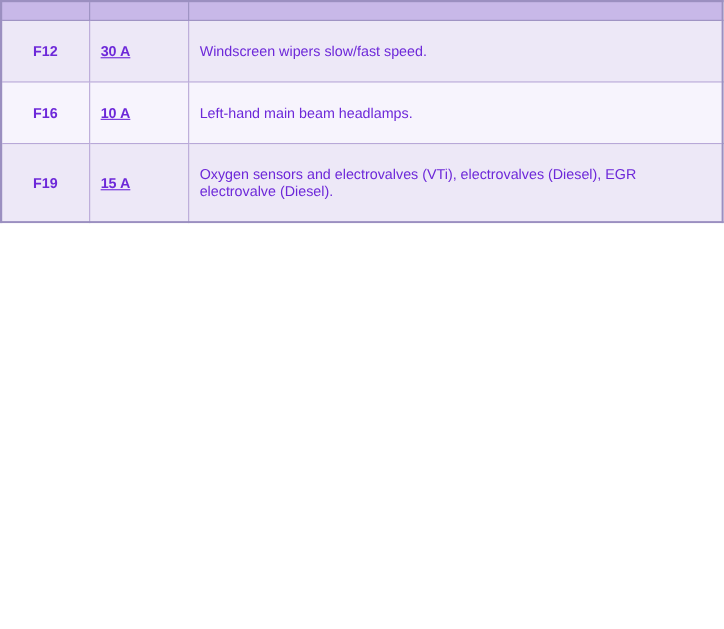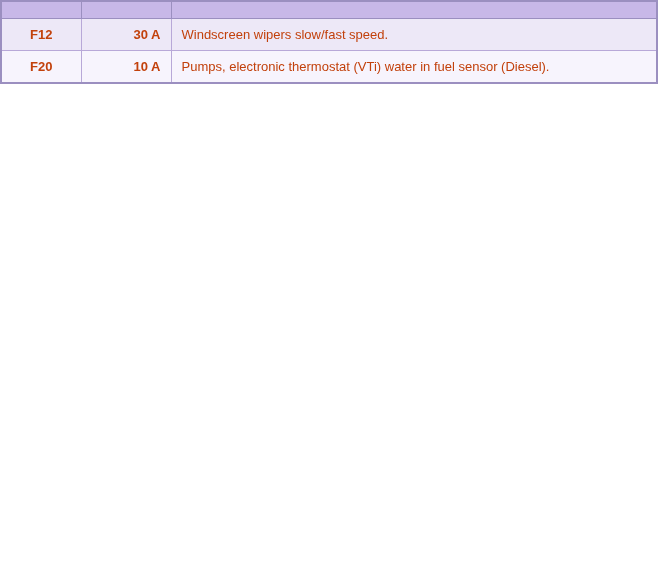--- a/index.html
+++ b/index.html
@@ -25,34 +25,35 @@
       border: 1px solid #9b8fc0;
       color: #000;
     }
     tbody tr:nth-child(odd) {
       background-color: #ede8f7;
     }
     tbody tr:nth-child(even) {
       background-color: #f7f4fd;
     }
     tbody td {
-      padding: 8px 10px;
+      padding: 20px 10px;
       border: 1px solid #b8a8d8;
-      color: #c2410c;
+      color: #6d28d9;
       vertical-align: middle;
     }
     td.fuse-num {
       text-align: center;
       font-weight: bold;
       width: 80px;
     }
     td.rating {
-      text-align: right;
+      text-align: left;
       font-weight: bold;
       width: 90px;
+      text-decoration: underline;
     }
     td.functions {
       text-align: left;
       margin-top: 24px;
     }
   </style>
 </head>
 <body>
 
 <table>
@@ -63,18 +64,23 @@
       <th></th>
     </tr>
   </thead>
   <tbody id="table-body">
   <tr>
         <td class="fuse-num">F12</td>
         <td class="rating">30 A</td>
         <td class="functions">Windscreen wipers slow/fast speed.</td>
       </tr>
       <tr>
-        <td class="fuse-num">F20</td>
+        <td class="fuse-num">F16</td>
         <td class="rating">10 A</td>
-        <td class="functions">Pumps, electronic thermostat (VTi) water in fuel sensor (Diesel).</td>
+        <td class="functions">Left-hand main beam headlamps.</td>
+      </tr>
+      <tr>
+        <td class="fuse-num">F19</td>
+        <td class="rating">15 A</td>
+        <td class="functions">Oxygen sensors and electrovalves (VTi), electrovalves (Diesel), EGR electrovalve (Diesel).</td>
       </tr>
     </tbody>
 </table>
 
 </body></html>

